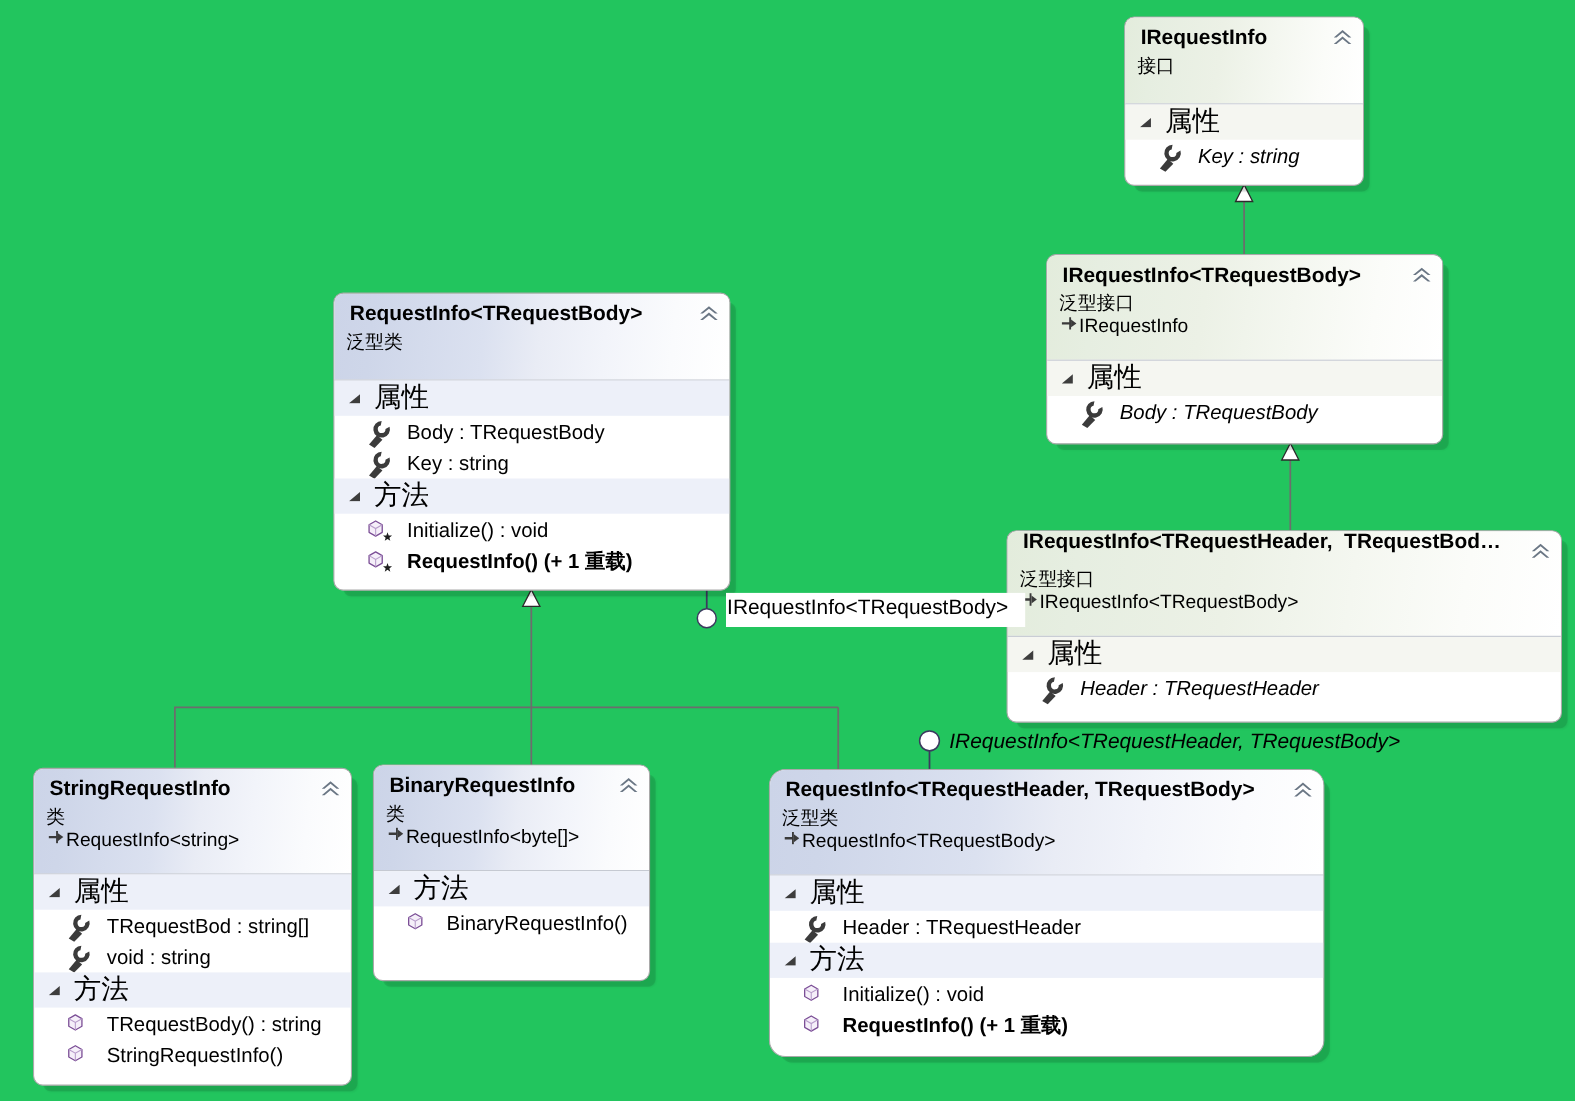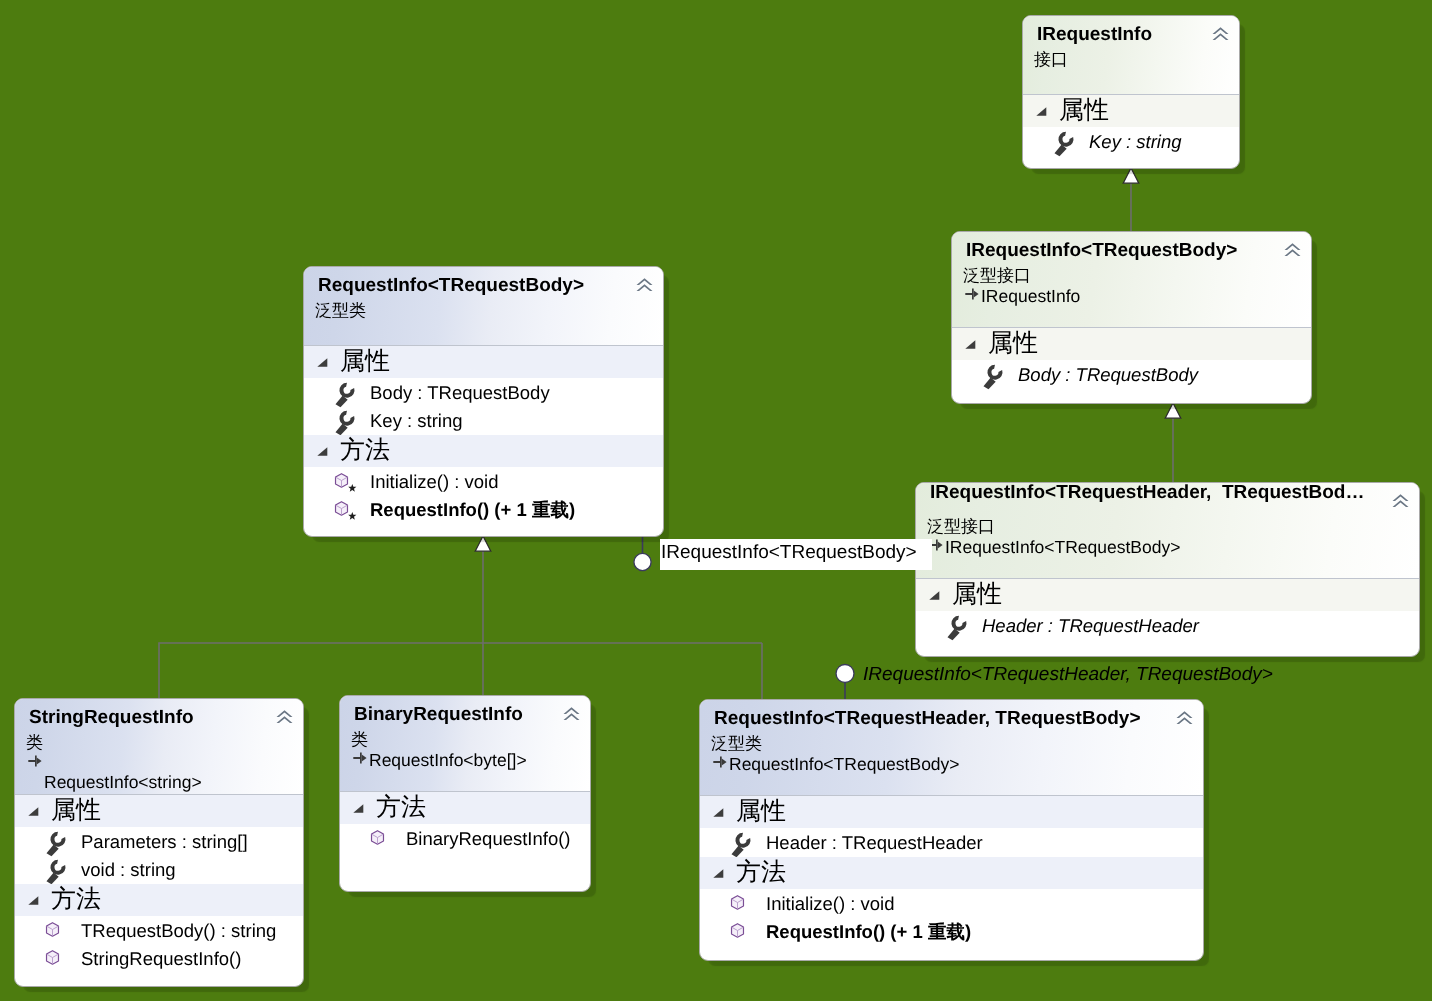--- a/index.html
+++ b/index.html
@@ -1,19 +1,19 @@
 <!DOCTYPE html>
 <html><head>
 <meta charset="utf-8">
 <style>
   html,body{margin:0;padding:0;}
   body{width:1432px;height:1001px;background:#fff;overflow:hidden;
        font-family:"Liberation Sans","DejaVu Sans",sans-serif;
        -webkit-font-smoothing:antialiased;text-rendering:geometricPrecision;}
-  #canvas{position:relative;width:1432px;height:1001px;background:#4d7c0f;}
+  #canvas{position:relative;width:1432px;height:1001px;background:#22c55e;}
   svg.links{position:absolute;left:0;top:0;width:1432px;height:1001px;overflow:visible;}
   .box{position:absolute;box-sizing:border-box;border:1px solid #a9a9a9;border-radius:9px;
        background:#fff;overflow:hidden;
        box-shadow:7px 7px 0 -2px rgba(0,0,0,0.085), 8px 8px 2px -3px rgba(0,0,0,0.07);}
   .hdr{position:relative;box-sizing:border-box;}
   .box.class  .hdr{background:linear-gradient(96deg,#ccd4e8 0%,#ced6e9 10%,#dbe1f0 38%,#e9ecf5 52%,#f2f4fa 68%,#fafbfd 85%,#ffffff 100%);}
   .box.interface .hdr{background:linear-gradient(98deg,#e3ecdc 0%,#e6eee1 13%,#ecf1e6 40%,#f4f7f0 62%,#fbfcf9 82%,#ffffff 100%);}
   .title{position:absolute;font-weight:bold;font-size:19px;line-height:19px;color:#000;white-space:pre;}
   .kind{position:absolute;font-size:17px;line-height:17px;color:#000;white-space:pre;}
   .base{position:absolute;font-size:17.5px;line-height:17px;color:#000;white-space:pre;}
@@ -158,44 +158,44 @@
   <svg class="tri" width="11" height="9" viewBox="0 0 11 9" style="left:12.5px;top:108px;">
         <path d="M10.3 0.3 L10.3 8.7 L0.3 8.7 Z" fill="#3d3d3d"></path>
       </svg>
   <div class="slabel" style="left:36px;top:102px;">属性</div>
   <svg class="mico" width="24" height="26" viewBox="0.6 1.9 17.4 22.4" style="left:29px;top:132px;">
         <path d="M17.18 6.99 A 6.5 6.5 0 1 1 11.00 2.50 L 10.27 6.09 A 3.0 3.0 0 1 0 13.99 8.79 Z" fill="#3b3b3b"></path>
         <path d="M1.1 21.0 L7.3 13.6 L11.6 17.2 L5.4 23.6 Z" fill="#3b3b3b"></path>
       </svg>
   <div class="mtxt it" style="left:66px;top:134px;">Header : TRequestHeader</div>
 </div>
-<div class="box class" style="left:14px;top:698px;width:290px;height:289px;">
+<div class="box class" style="left:30px;top:698px;width:290px;height:289px;">
   <div class="hdr" style="left:0;top:0;width:100%;height:95px;position:absolute;"></div>
   <div class="title" style="left:14px;top:8.5px;">StringRequestInfo</div>
   <div class="kind" style="left:11px;top:34.5px;">类</div>
   <svg class="baseico" width="14" height="12" viewBox="0 0 14 12" style="left:12.5px;top:56px;">
         <path d="M0.3 4.9 L7.0 4.9 L7.0 0.4 L8.7 0.4 L8.7 11.6 L7.0 11.6 L7.0 7.1 L0.3 7.1 Z" fill="#3a3a3a"></path>
         <path d="M8.7 2.4 L13.6 6.0 L8.7 9.6 Z" fill="#3a3a3a"></path>
       </svg>
-  <div class="base" style="left:29px;top:55.5px;margin-top:19px;">RequestInfo&lt;string&gt;</div>
-  <svg class="chev" width="17" height="15" viewBox="0 0 17 15" style="right:10px;top:11px;">
-        <path d="M8.5 0.3 L16.5 7.1 L14.0 7.1 L8.5 2.6 L3.0 7.1 L0.5 7.1 Z" fill="#6b7785"></path>
-        <path d="M8.5 6.2 L16.5 13.0 L14.0 13.0 L8.5 8.5 L3.0 13.0 L0.5 13.0 Z" fill="#6b7785"></path>
-      </svg>
-  <div class="sep" style="top:95px;"></div>
-  <div class="sband" style="top:96px;height:32px;"></div>
-  <svg class="tri" width="11" height="9" viewBox="0 0 11 9" style="left:12.5px;top:108px;">
-        <path d="M10.3 0.3 L10.3 8.7 L0.3 8.7 Z" fill="#3d3d3d"></path>
-      </svg>
-  <div class="slabel" style="left:36px;top:102px;">属性</div>
-  <svg class="mico" width="24" height="26" viewBox="0.6 1.9 17.4 22.4" style="left:29px;top:132px;">
-        <path d="M17.18 6.99 A 6.5 6.5 0 1 1 11.00 2.50 L 10.27 6.09 A 3.0 3.0 0 1 0 13.99 8.79 Z" fill="#3b3b3b"></path>
-        <path d="M1.1 21.0 L7.3 13.6 L11.6 17.2 L5.4 23.6 Z" fill="#3b3b3b"></path>
-      </svg>
-  <div class="mtxt" style="left:66px;top:134px;">Parameters : string[]</div>
+  <div class="base" style="left:29px;top:55.5px;">RequestInfo&lt;string&gt;</div>
+  <svg class="chev" width="17" height="15" viewBox="0 0 17 15" style="right:10px;top:11px;">
+        <path d="M8.5 0.3 L16.5 7.1 L14.0 7.1 L8.5 2.6 L3.0 7.1 L0.5 7.1 Z" fill="#6b7785"></path>
+        <path d="M8.5 6.2 L16.5 13.0 L14.0 13.0 L8.5 8.5 L3.0 13.0 L0.5 13.0 Z" fill="#6b7785"></path>
+      </svg>
+  <div class="sep" style="top:95px;"></div>
+  <div class="sband" style="top:96px;height:32px;"></div>
+  <svg class="tri" width="11" height="9" viewBox="0 0 11 9" style="left:12.5px;top:108px;">
+        <path d="M10.3 0.3 L10.3 8.7 L0.3 8.7 Z" fill="#3d3d3d"></path>
+      </svg>
+  <div class="slabel" style="left:36px;top:102px;">属性</div>
+  <svg class="mico" width="24" height="26" viewBox="0.6 1.9 17.4 22.4" style="left:29px;top:132px;">
+        <path d="M17.18 6.99 A 6.5 6.5 0 1 1 11.00 2.50 L 10.27 6.09 A 3.0 3.0 0 1 0 13.99 8.79 Z" fill="#3b3b3b"></path>
+        <path d="M1.1 21.0 L7.3 13.6 L11.6 17.2 L5.4 23.6 Z" fill="#3b3b3b"></path>
+      </svg>
+  <div class="mtxt" style="left:66px;top:134px;">TRequestBod : string[]</div>
   <svg class="mico" width="24" height="26" viewBox="0.6 1.9 17.4 22.4" style="left:29px;top:160px;">
         <path d="M17.18 6.99 A 6.5 6.5 0 1 1 11.00 2.50 L 10.27 6.09 A 3.0 3.0 0 1 0 13.99 8.79 Z" fill="#3b3b3b"></path>
         <path d="M1.1 21.0 L7.3 13.6 L11.6 17.2 L5.4 23.6 Z" fill="#3b3b3b"></path>
       </svg>
   <div class="mtxt" style="left:66px;top:162px;">void : string</div>
   <div class="sband" style="top:185px;height:32px;"></div>
   <svg class="tri" width="11" height="9" viewBox="0 0 11 9" style="left:12.5px;top:197px;">
         <path d="M10.3 0.3 L10.3 8.7 L0.3 8.7 Z" fill="#3d3d3d"></path>
       </svg>
   <div class="slabel" style="left:36px;top:191px;">方法</div>
@@ -231,21 +231,21 @@
         <path d="M10.3 0.3 L10.3 8.7 L0.3 8.7 Z" fill="#3d3d3d"></path>
       </svg>
   <div class="slabel" style="left:36px;top:102px;">方法</div>
   <svg class="mico" width="27" height="25" viewBox="0 0 27 25" style="left:27px;top:132px;">
         <path d="M 7.56 3.52 L 13.45 3.52 L 16.20 6.74 L 16.20 12.06 L 10.50 15.29 L 4.80 12.06 L 4.80 6.74 Z" fill="#f5eff9"></path>
         <path d="M 10.50 2.66 L 16.48 6.08 L 16.48 12.92 L 10.50 16.34 L 4.52 12.92 L 4.52 6.08 Z" fill="none" stroke="#7b4e96" stroke-width="1.2" stroke-linejoin="round"></path>
         <path d="M 4.52 6.08 L 10.50 9.50 L 16.48 6.08 M 10.50 9.50 L 10.50 16.34" fill="none" stroke="#b79cca" stroke-width="0.95"></path>
       </svg>
   <div class="mtxt" style="left:66px;top:134px;">BinaryRequestInfo()</div>
 </div>
-<div class="box class" style="left:699px;top:699px;width:505px;height:262px;">
+<div class="box class" style="left:699px;top:699px;width:505px;height:262px;border-radius:15px;">
   <div class="hdr" style="left:0;top:0;width:100%;height:95px;position:absolute;"></div>
   <div class="title" style="left:14px;top:8.5px;">RequestInfo&lt;TRequestHeader, TRequestBody&gt;</div>
   <div class="kind" style="left:11px;top:34.5px;">泛型类</div>
   <svg class="baseico" width="14" height="12" viewBox="0 0 14 12" style="left:12.5px;top:56px;">
         <path d="M0.3 4.9 L7.0 4.9 L7.0 0.4 L8.7 0.4 L8.7 11.6 L7.0 11.6 L7.0 7.1 L0.3 7.1 Z" fill="#3a3a3a"></path>
         <path d="M8.7 2.4 L13.6 6.0 L8.7 9.6 Z" fill="#3a3a3a"></path>
       </svg>
   <div class="base" style="left:29px;top:55.5px;">RequestInfo&lt;TRequestBody&gt;</div>
   <svg class="chev" width="17" height="15" viewBox="0 0 17 15" style="right:10px;top:11px;">
         <path d="M8.5 0.3 L16.5 7.1 L14.0 7.1 L8.5 2.6 L3.0 7.1 L0.5 7.1 Z" fill="#6b7785"></path>

